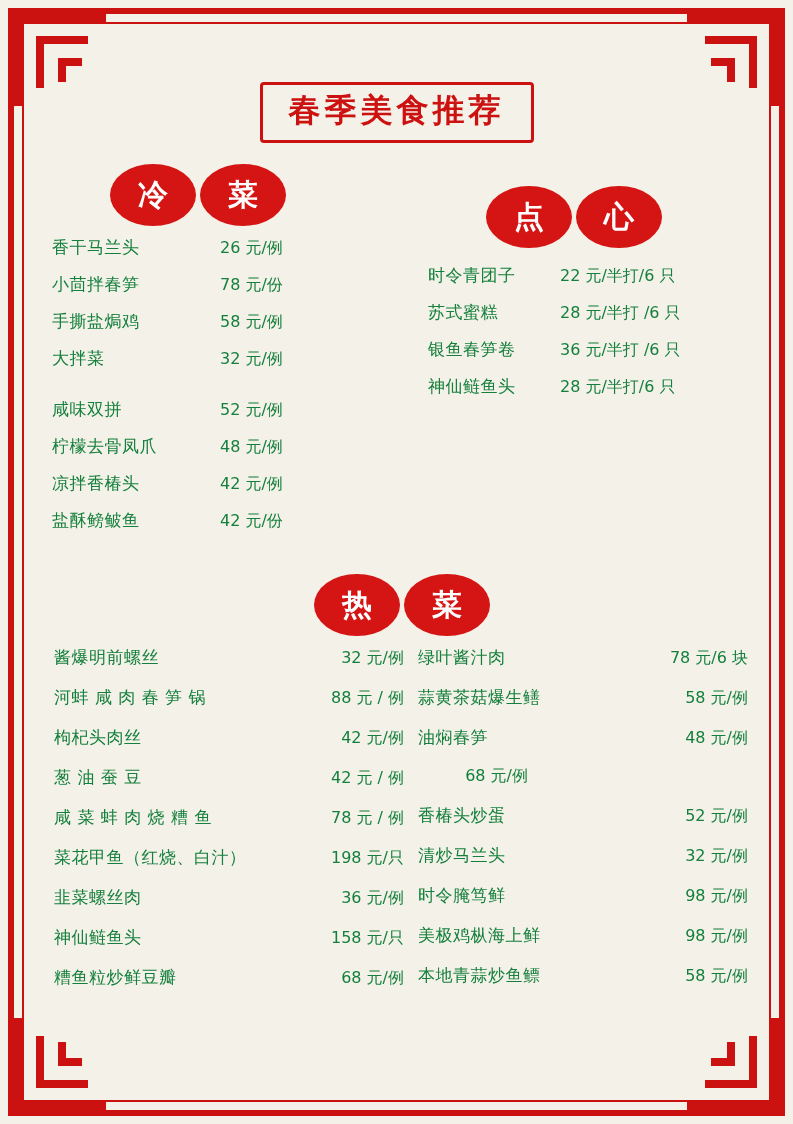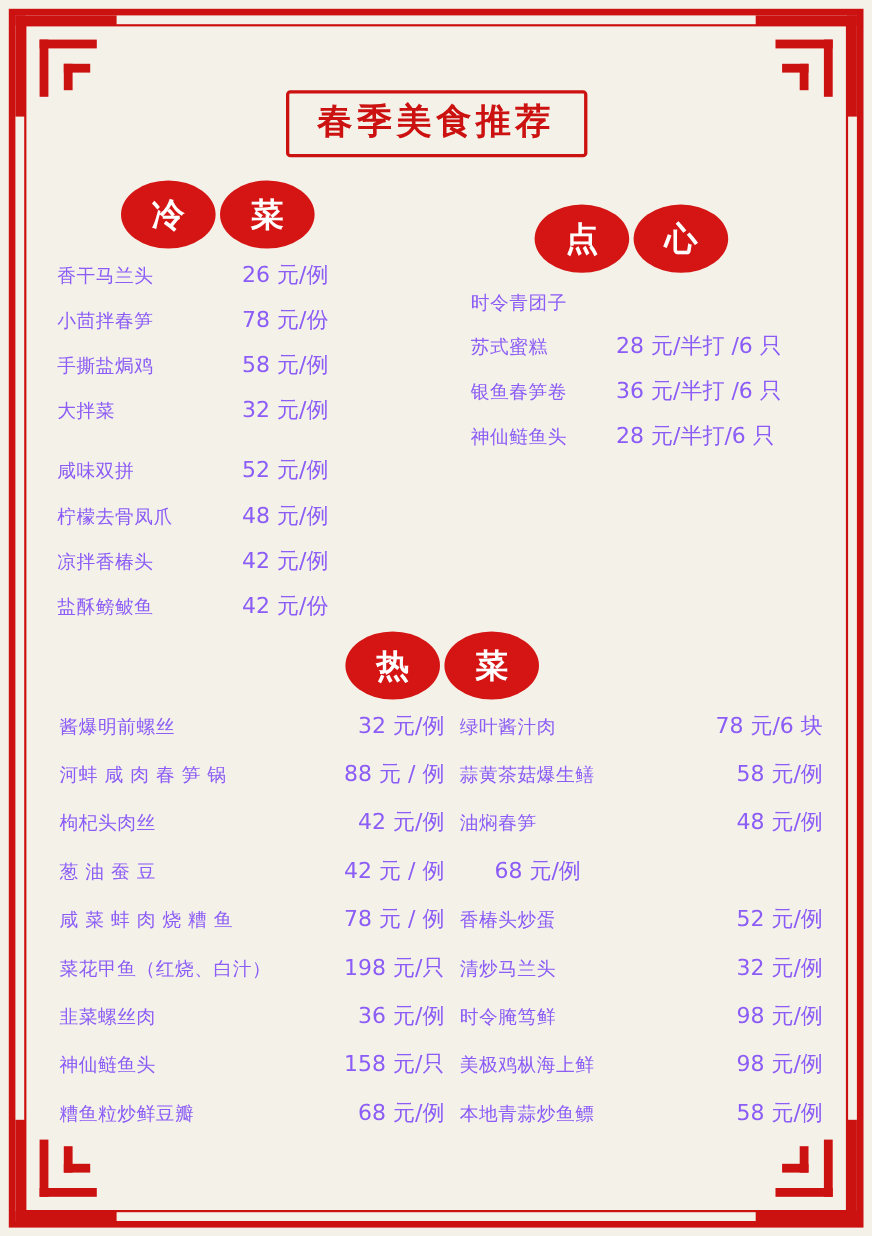--- a/index.html
+++ b/index.html
@@ -108,34 +108,34 @@
     font-size: 30px;
     font-weight: bold;
     display: flex;
     align-items: center;
     justify-content: center;
   }
 
   .menu-list {
     position: absolute;
     font-family: "DejaVu Sans", sans-serif;
-    color: #8b5cf6;
+    color: #15803d;
   }
   .row {
     display: flex;
     align-items: baseline;
     margin-bottom: 14px;
     white-space: nowrap;
   }
   .dish {
     font-size: 17px;
     letter-spacing: 0.5px;
   }
   .price {
-    font-size: 20px;
+    font-size: 16px;
     text-align: right;
   }
 
   
   #cold-head { left: 64px; top: 118px; }
   #cold-list { left: 6px; top: 190px; width: 340px; }
   #cold-list .dish { width: 168px; }
   #cold-list .price { width: 130px; text-align: left; }
   #cold-list .gap { height: 14px; }
 
@@ -242,20 +242,21 @@
       </div>
     </div>
 
     <div class="sec-head" id="dim-head">
       <div class="ellipse">点</div>
       <div class="ellipse">心</div>
     </div>
     <div class="menu-list" id="dim-list">
       <div class="row">
         <span class="dish">时令青团子</span>
+        <span class="price">22 元/半打/6 只</span>
       </div>
       <div class="row">
         <span class="dish">苏式蜜糕</span>
         <span class="price">28 元/半打 /6 只</span>
       </div>
       <div class="row">
         <span class="dish">银鱼春笋卷</span>
         <span class="price">36 元/半打 /6 只</span>
       </div>
       <div class="row">

